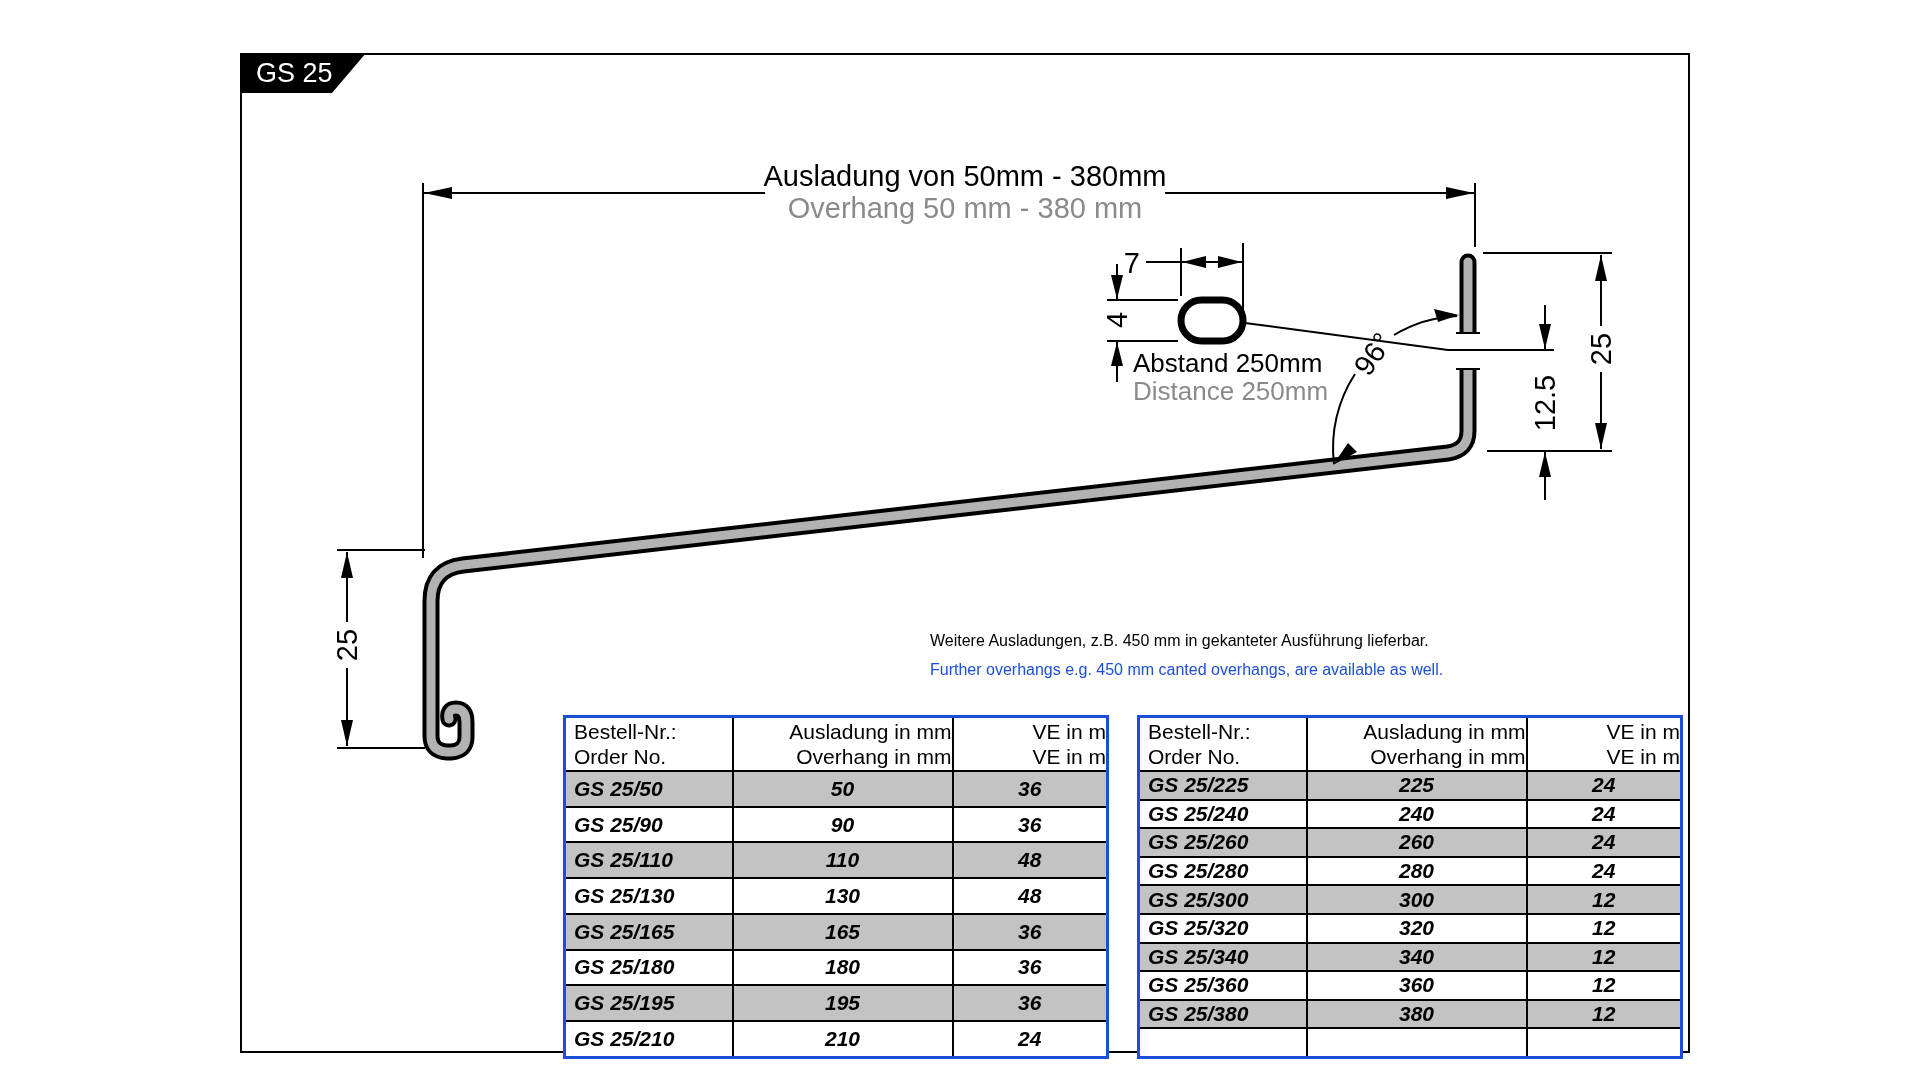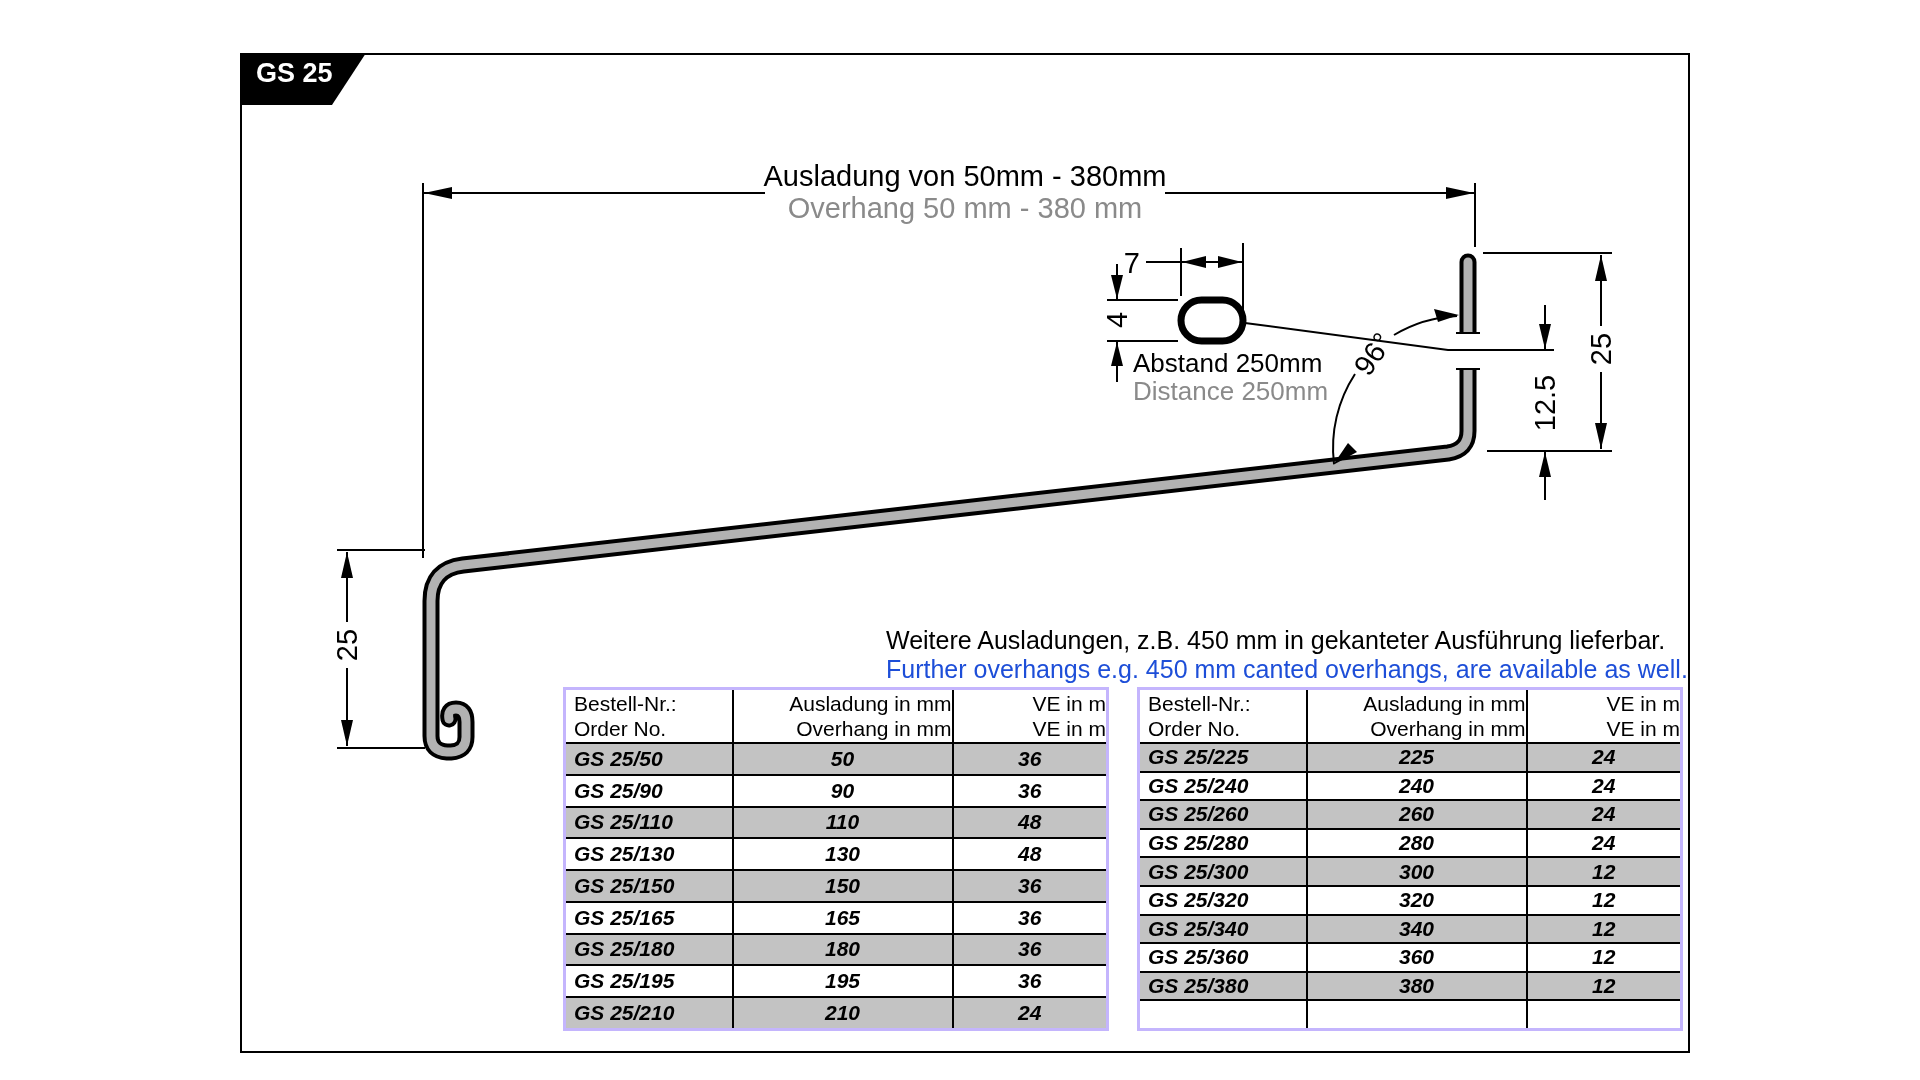--- a/index.html
+++ b/index.html
@@ -1,32 +1,32 @@
 <!DOCTYPE html>
 <html><head>
 <meta charset="utf-8">
 <style>
   html,body{margin:0;padding:0;background:#fff;}
   #stage{position:relative;width:1920px;height:1080px;background:#fff;overflow:hidden;
          font-family:"Liberation Sans",sans-serif;}
   .frame{position:absolute;left:240px;top:53px;width:1450px;height:1000px;
          border:2px solid #000;box-sizing:border-box;}
-  .tab{position:absolute;left:240px;top:53px;width:126px;height:52px;background:#000;
+  .tab{position:absolute;left:240px;top:53px;width:126px;height:40px;background:#000;
        clip-path:polygon(0 0,100% 0,73% 100%,0 100%);
-       color:#fff;font-weight:bold;font-size:27px;line-height:40px;
+       color:#fff;font-weight:normal;font-size:27px;line-height:40px;
        padding-left:16px;box-sizing:border-box;}
   svg.drawing{position:absolute;left:0;top:0;}
   svg text{font-family:"Liberation Sans",sans-serif;fill:#000;}
   svg .dim{font-size:29px;}
   svg .small{font-size:26px;}
   svg .gray{fill:#8a8a8a;}
-  .note{position:absolute;left:886px;top:626px;font-size:25px;line-height:29px;color:#000;}
+  .note{position:absolute;left:930px;top:626px;font-size:16px;line-height:29px;color:#000;}
   .note .en{color:#1d4ed8;}
   .tables{position:absolute;left:563px;top:687px;display:flex;gap:28px;}
-  table{border-collapse:collapse;border:3px solid #c4b5fd;font-size:21px;table-layout:fixed;}
+  table{border-collapse:collapse;border:3px solid #1d4ed8;font-size:21px;table-layout:fixed;margin-top:28px;}
   col.c1{width:168px;} col.c2{width:220px;} col.c3{width:155px;}
   th,td{border:2px solid #000;padding:0;height:26.6px;overflow:hidden;white-space:nowrap;}
   th{height:52px;font-weight:normal;text-align:right;vertical-align:middle;line-height:25px;}
   th.l,td.l{text-align:left;padding-left:8px;}
   td{text-align:center;font-weight:bold;font-style:italic;}
   th .sub{color:#000000;}
   tbody tr:nth-child(odd) td{background:#c3c3c3;}
   tbody tr:nth-child(even) td{background:#fff;}
 </style>
 </head>
@@ -165,25 +165,20 @@
             <td class="l">GS 25/110</td>
             <td>110</td>
             <td>48</td>
           </tr>
         <tr>
             <td class="l">GS 25/130</td>
             <td>130</td>
             <td>48</td>
           </tr>
         <tr>
-            <td class="l">GS 25/150</td>
-            <td>150</td>
-            <td>36</td>
-          </tr>
-        <tr>
             <td class="l">GS 25/165</td>
             <td>165</td>
             <td>36</td>
           </tr>
         <tr>
             <td class="l">GS 25/180</td>
             <td>180</td>
             <td>36</td>
           </tr>
         <tr>

